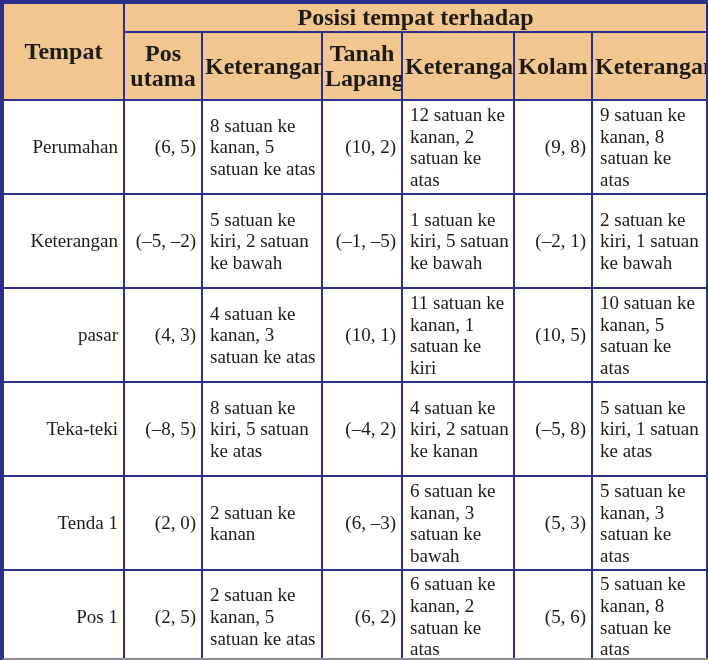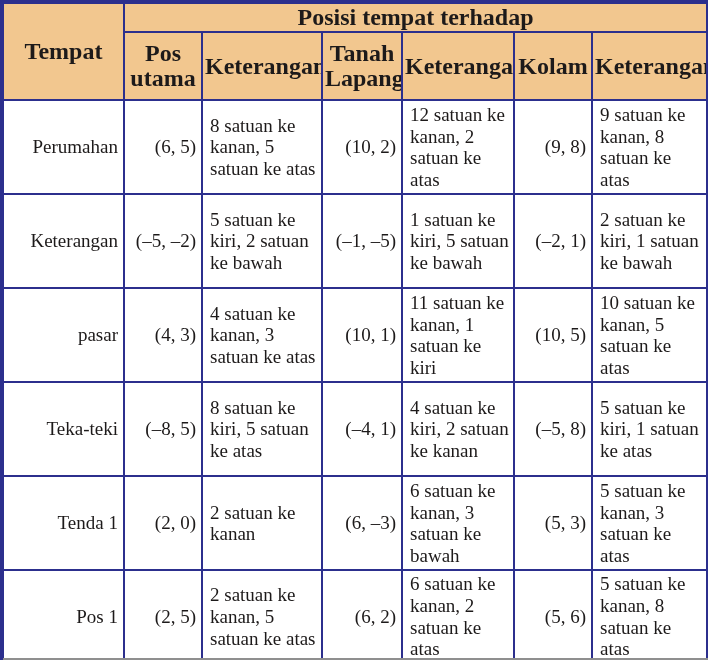--- a/index.html
+++ b/index.html
@@ -114,21 +114,21 @@
           <td class="left">4 satuan ke kanan, 3 satuan ke atas</td>
           <td class="center">(10, 1)</td>
           <td class="left">11 satuan ke kanan, 1 satuan ke kiri</td>
           <td class="center">(10, 5)</td>
           <td class="left">10 satuan ke kanan, 5 satuan ke atas</td>
         </tr>
         <tr>
           <td class="center">Teka-teki</td>
           <td class="center">(–8, 5)</td>
           <td class="left">8 satuan ke kiri, 5 satuan ke atas</td>
-          <td class="center">(–4, 1)</td>
+          <td class="center">(–4, 2)</td>
           <td class="left">4 satuan ke kiri, 2 satuan ke kanan</td>
           <td class="center">(–5, 8)</td>
           <td class="left">5 satuan ke kiri, 1 satuan ke atas</td>
         </tr>
         <tr>
           <td class="center">Tenda 1</td>
           <td class="center">(2, 0)</td>
           <td class="left">2 satuan ke kanan</td>
           <td class="center">(6, –3)</td>
           <td class="left">6 satuan ke kanan, 3 satuan ke bawah</td>

